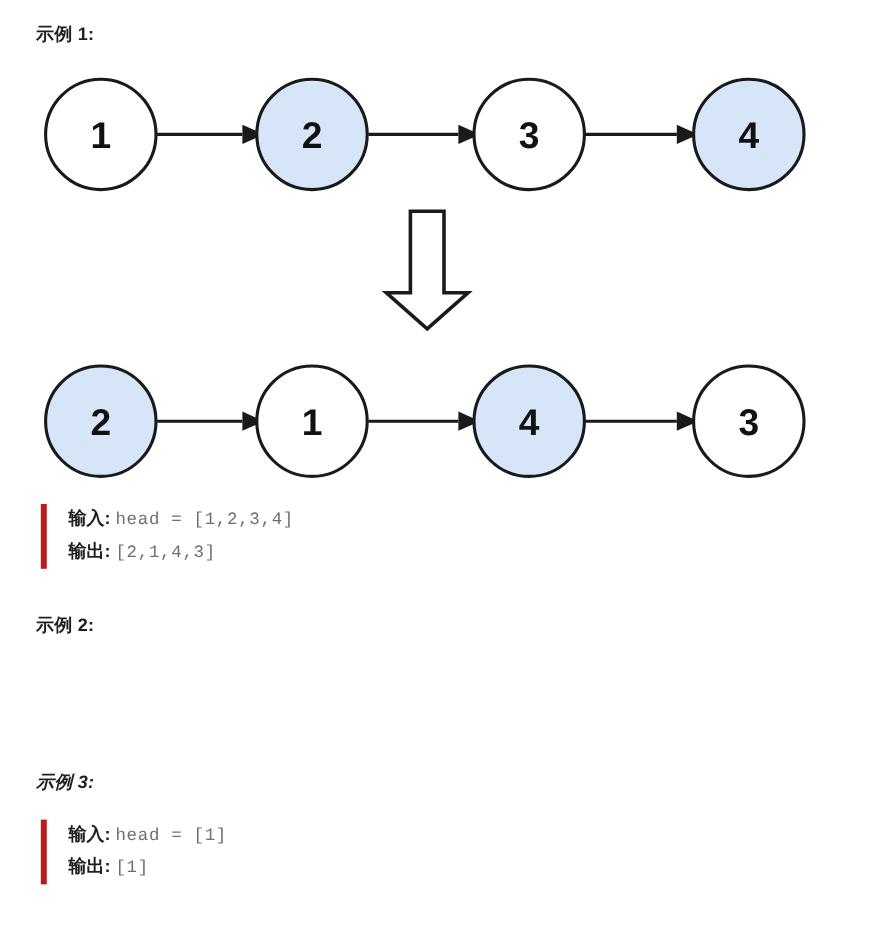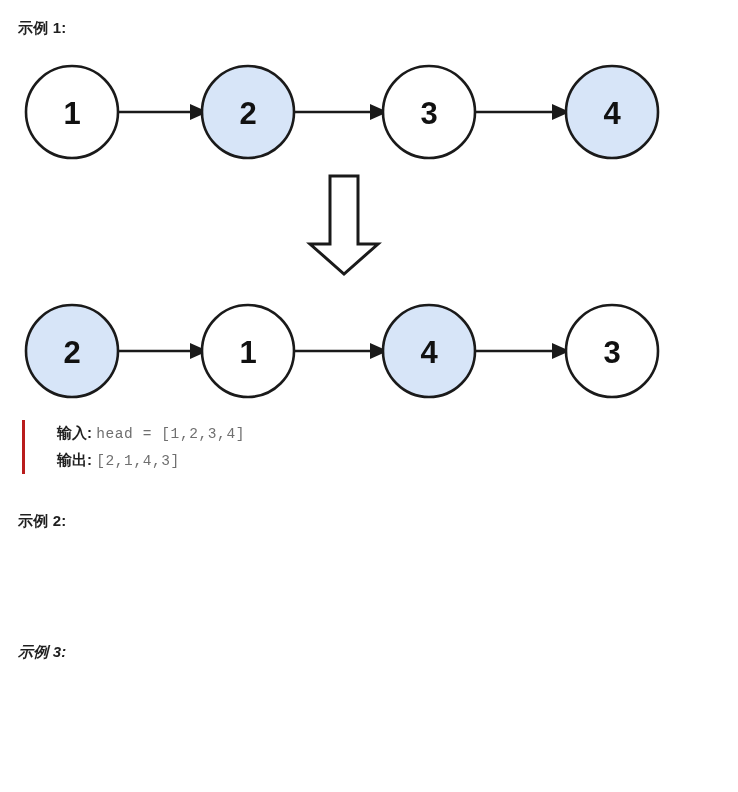--- a/index.html
+++ b/index.html
@@ -11,21 +11,21 @@
     width: 738px;
     height: 792px;
     position: relative;
     font-family: "Liberation Sans", "DejaVu Sans", sans-serif;
     color: #262626;
     overflow: hidden;
   }
 
   .page {
     position: absolute;
-    left: 0;
+    left: 12px;
     top: 0;
     width: 710px;
     height: 792px;
   }
 
   
   .example-heading {
     position: absolute;
     left: 18px;
     font-size: 15px;
@@ -77,22 +77,22 @@
     fill: #ffffff;
     stroke: #1a1a1a;
     stroke-width: 3;
     stroke-linejoin: miter;
   }
 
   
   .io-block {
     position: absolute;
     left: 22px;
-    border-left: 3px solid #b91c1c;
-    padding-left: 32px;
+    border-left: 5px solid #b91c1c;
+    padding-left: 18px;
   }
   #io-1 { top: 420px; }
   #io-2 { top: 552px; }
   #io-3 { top: 683px; }
 
   .io-line {
     font-size: 15px;
     line-height: 26px;
     white-space: nowrap;
     color: #1f1f1f;
@@ -212,14 +212,24 @@
     </div>
   </div>
 
   <div class="example-heading" id="heading-2">示例 2:</div>
 
   <div class="io-block" id="io-2">
   </div>
 
   <div class="example-heading" id="heading-3">示例 3:</div>
 
+  <div class="io-block" id="io-3">
+    <div class="io-line">
+      <span class="io-label">输入:</span>
+      <span class="io-code">head = [1]</span>
+    </div>
+    <div class="io-line">
+      <span class="io-label">输出:</span>
+      <span class="io-code">[1]</span>
+    </div>
+  </div>
 
 </div>
 
 </body></html>

